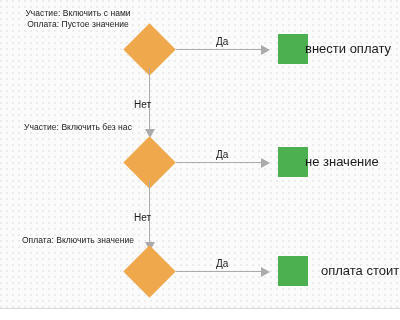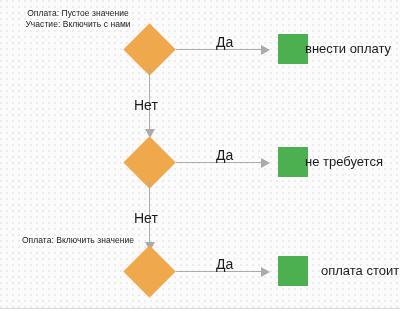--- a/index.html
+++ b/index.html
@@ -90,58 +90,61 @@
   .arrow-down {
     position: absolute;
     width: 0;
     height: 0;
     border-left: 5px solid transparent;
     border-right: 5px solid transparent;
     border-top: 9px solid #ababab;
   }
   .edge-label {
     position: absolute;
-    font-size: 14px;
+    font-size: 10px;
     line-height: 10px;
     color: #1b1b1b;
     white-space: nowrap;
   }
 </style>
 </head>
 <body>
 
 <div id="canvas">
 
   <div class="cond-label" style="left:8px; top:8px; width:140px;">
+    <div>Участие: Включить с нами</div>
     <div>Оплата: Пустое значение</div>
-    <div>Участие: Включить с нами</div>
   </div>
 
   <div class="diamond" style="left:131px; top:31px;"></div>
 
   <div class="h-line" style="left:176px; top:49px; width:86px;"></div>
   <div class="arrow-right" style="left:261px; top:45px;"></div>
   <div class="edge-label" style="left:216px; top:37px;">Да</div>
 
   <div class="greenbox" style="left:278px; top:34px;"></div>
   <div class="greenbox-label" style="left:305px; top:42px;">внести оплату</div>
 
   <div class="v-line" style="left:149px; top:68px; height:67px;"></div>
   <div class="arrow-down" style="left:145px; top:129px;"></div>
   <div class="edge-label" style="left:134px; top:100px;">Нет</div>
 
+  <div class="cond-label" style="left:8px; top:122px; width:140px;">
+    <div>Участие: Включить без нас</div>
+  </div>
 
   <div class="diamond" style="left:131px; top:144px;"></div>
 
   <div class="h-line" style="left:176px; top:162px; width:86px;"></div>
   <div class="arrow-right" style="left:261px; top:158px;"></div>
   <div class="edge-label" style="left:216px; top:150px;">Да</div>
 
   <div class="greenbox" style="left:278px; top:147px;"></div>
-  <div class="greenbox-label" style="left:305px; top:155px;">не требуется</div>
+  <div class="greenbox-label" style="left:305px; top:155px;">не значение</div>
 
   <div class="v-line" style="left:149px; top:181px; height:67px;"></div>
   <div class="arrow-down" style="left:145px; top:242px;"></div>
   <div class="edge-label" style="left:134px; top:213px;">Нет</div>
 
   <div class="cond-label" style="left:8px; top:235px; width:140px;">
     <div>Оплата: Включить значение</div>
   </div>
 
   <div class="diamond" style="left:131px; top:253px;"></div>

